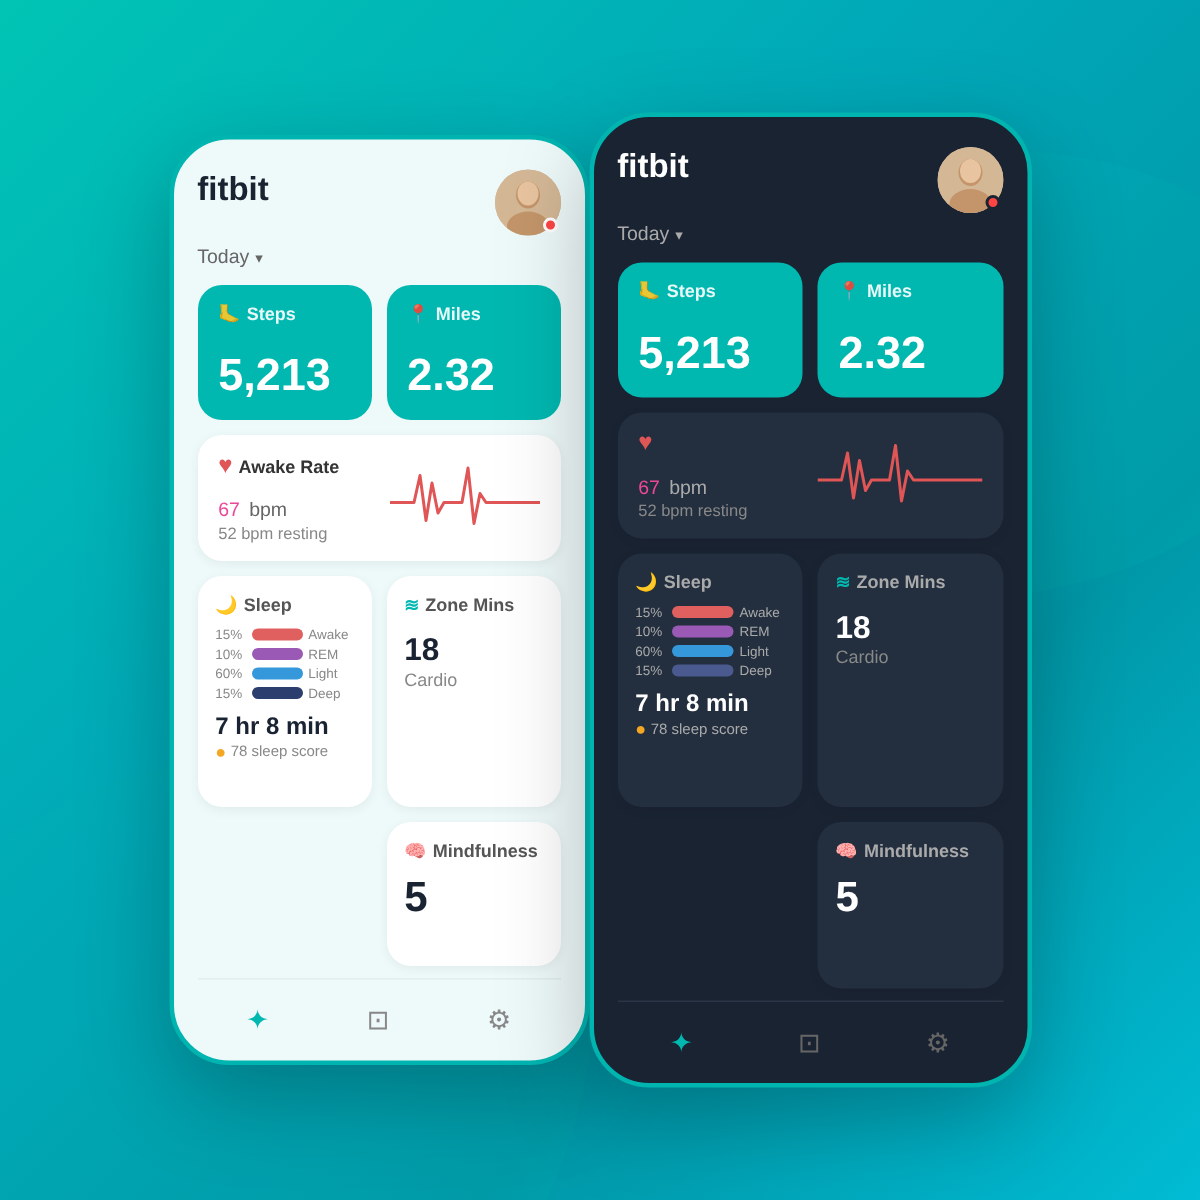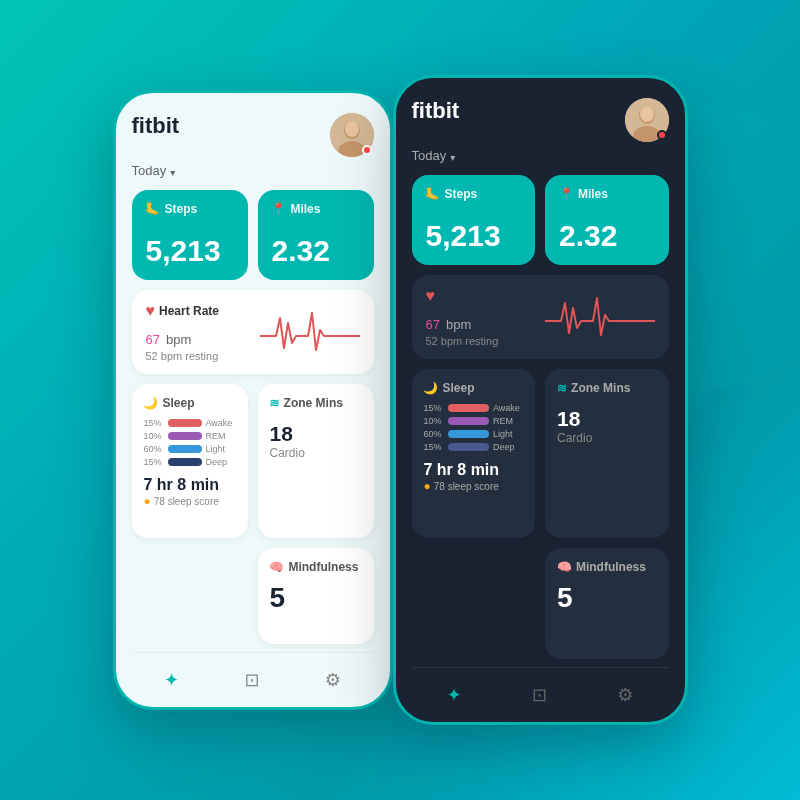--- a/index.html
+++ b/index.html
@@ -365,21 +365,21 @@
             <span>Miles</span>
           </div>
           <div class="stat-card-value">2.32</div>
         </div>
       </div>
 
       <div class="heart-card">
         <div class="heart-info">
           <div class="heart-label">
             <span class="hr-icon">♥</span>
-            <span>Heart Rate</span>
+            <span>Awake Rate</span>
           </div>
           <div class="heart-value">
             <span>67</span>
             <span style="font-size:13px;color:#666;font-weight:400;">bpm</span>
           </div>
           <div class="heart-sub">52 bpm resting</div>
         </div>
         <div class="ecg-container">
           <svg width="100" height="45" viewBox="0 0 100 45">
             <polyline points="0,28 12,28 16,28 20,10 24,40 28,15 32,35 36,28 48,28 52,5 56,42 60,22 64,28 80,28 100,28" fill="none" stroke="#e05555" stroke-width="2" stroke-linejoin="round"></polyline>

